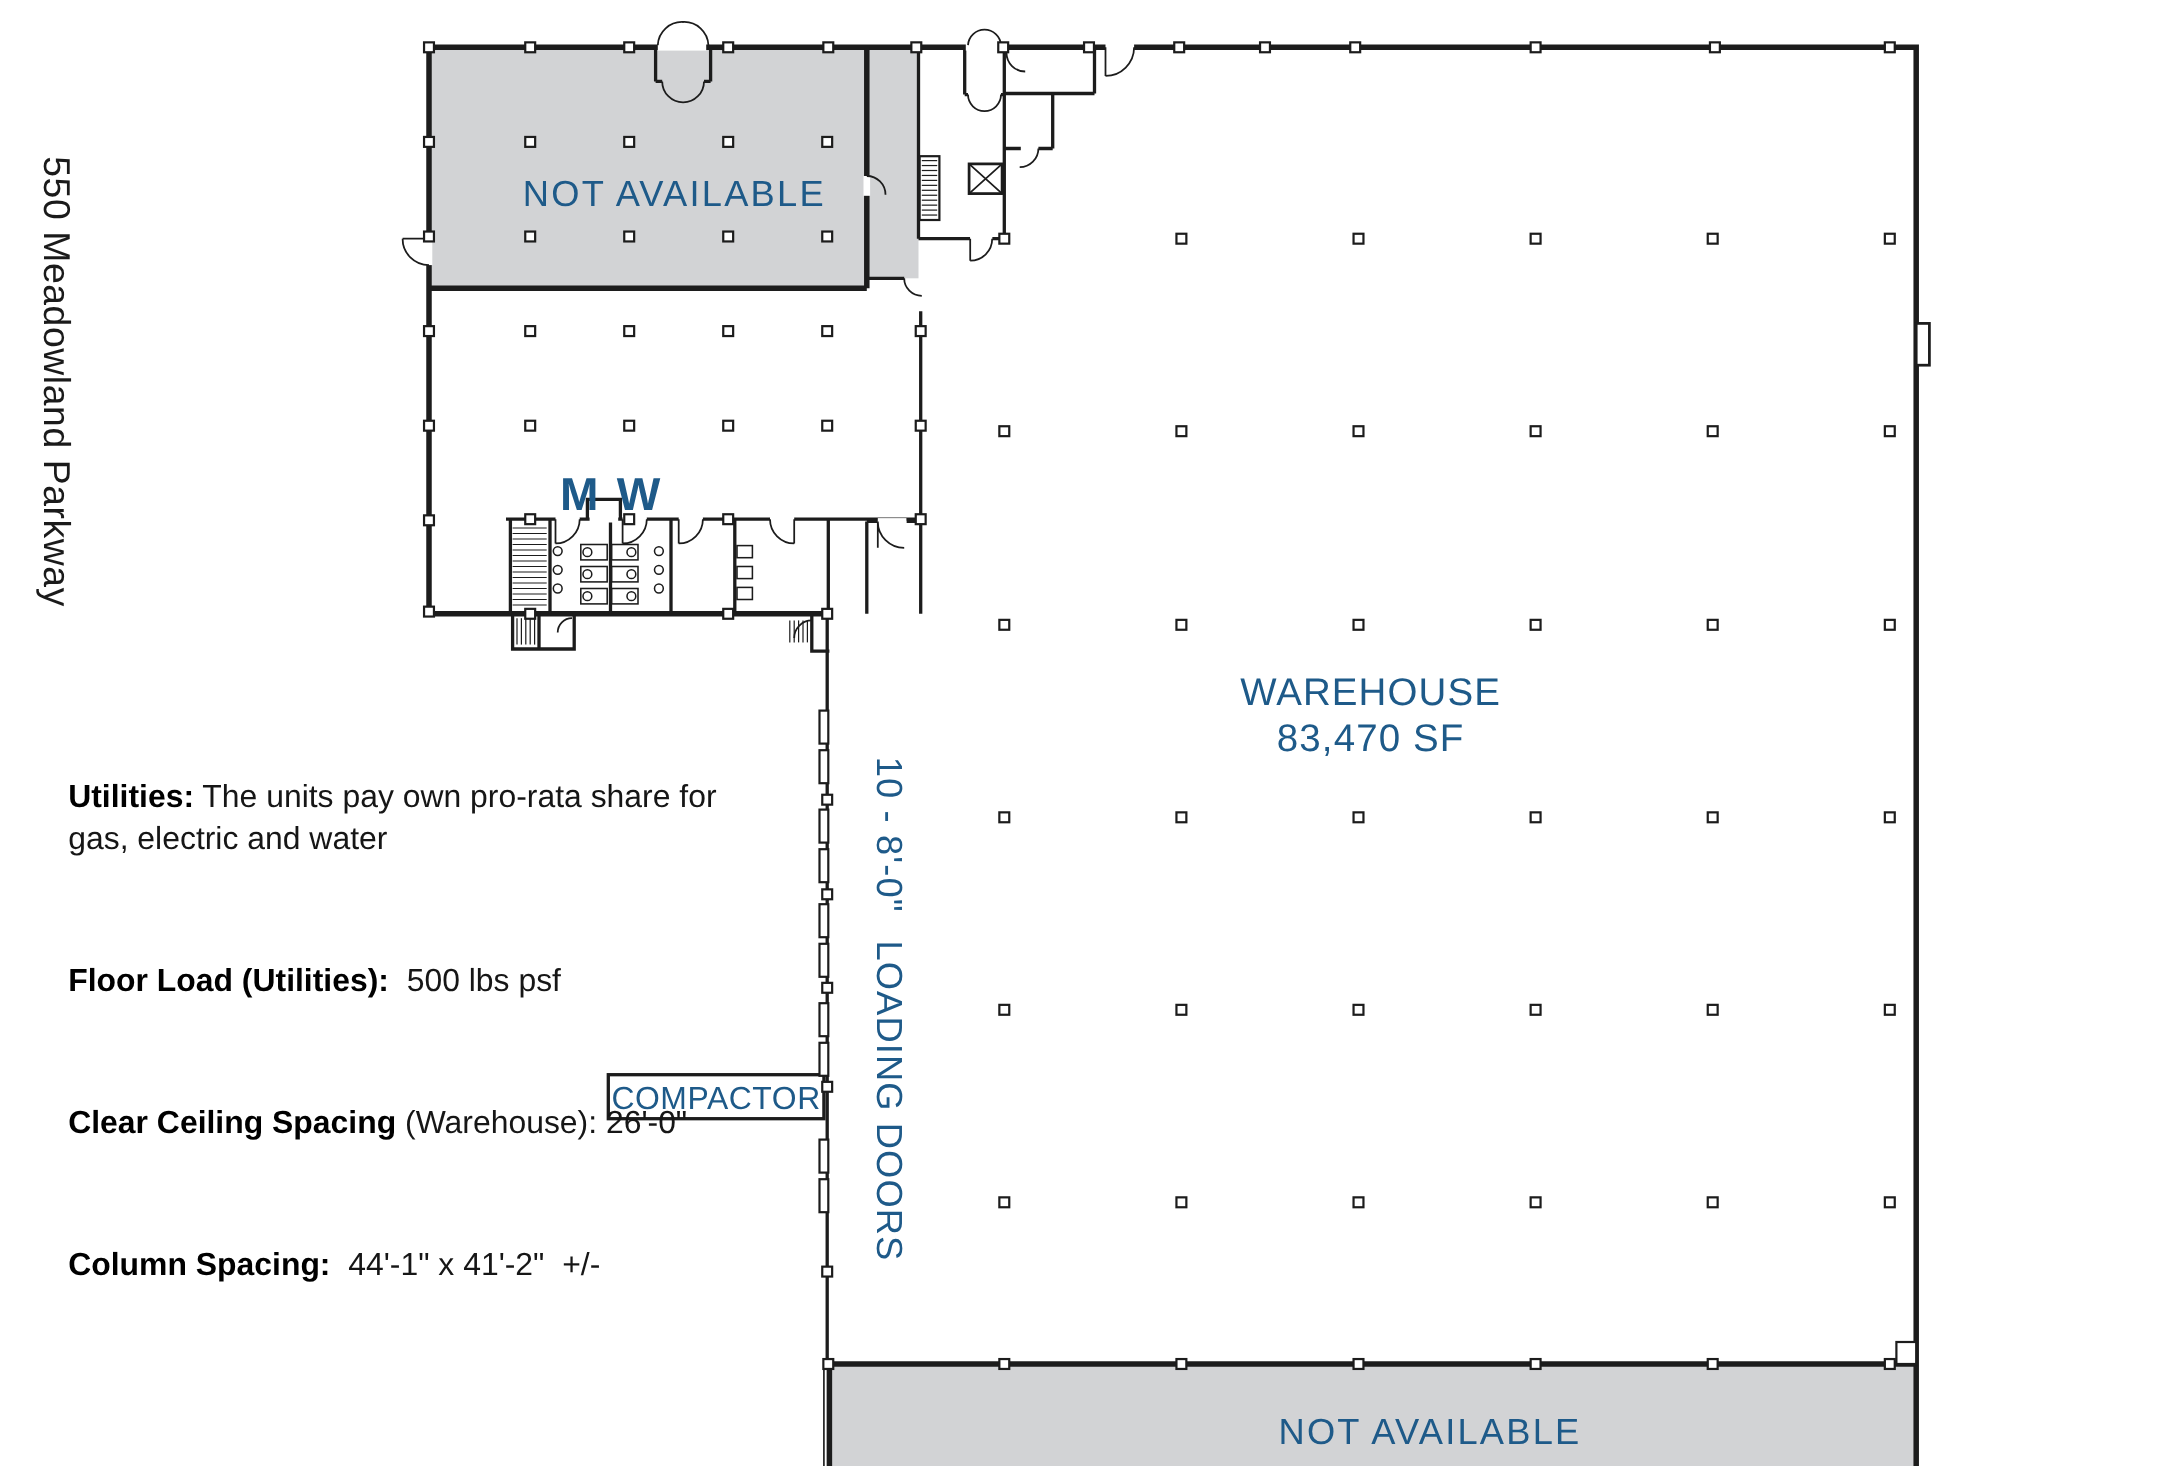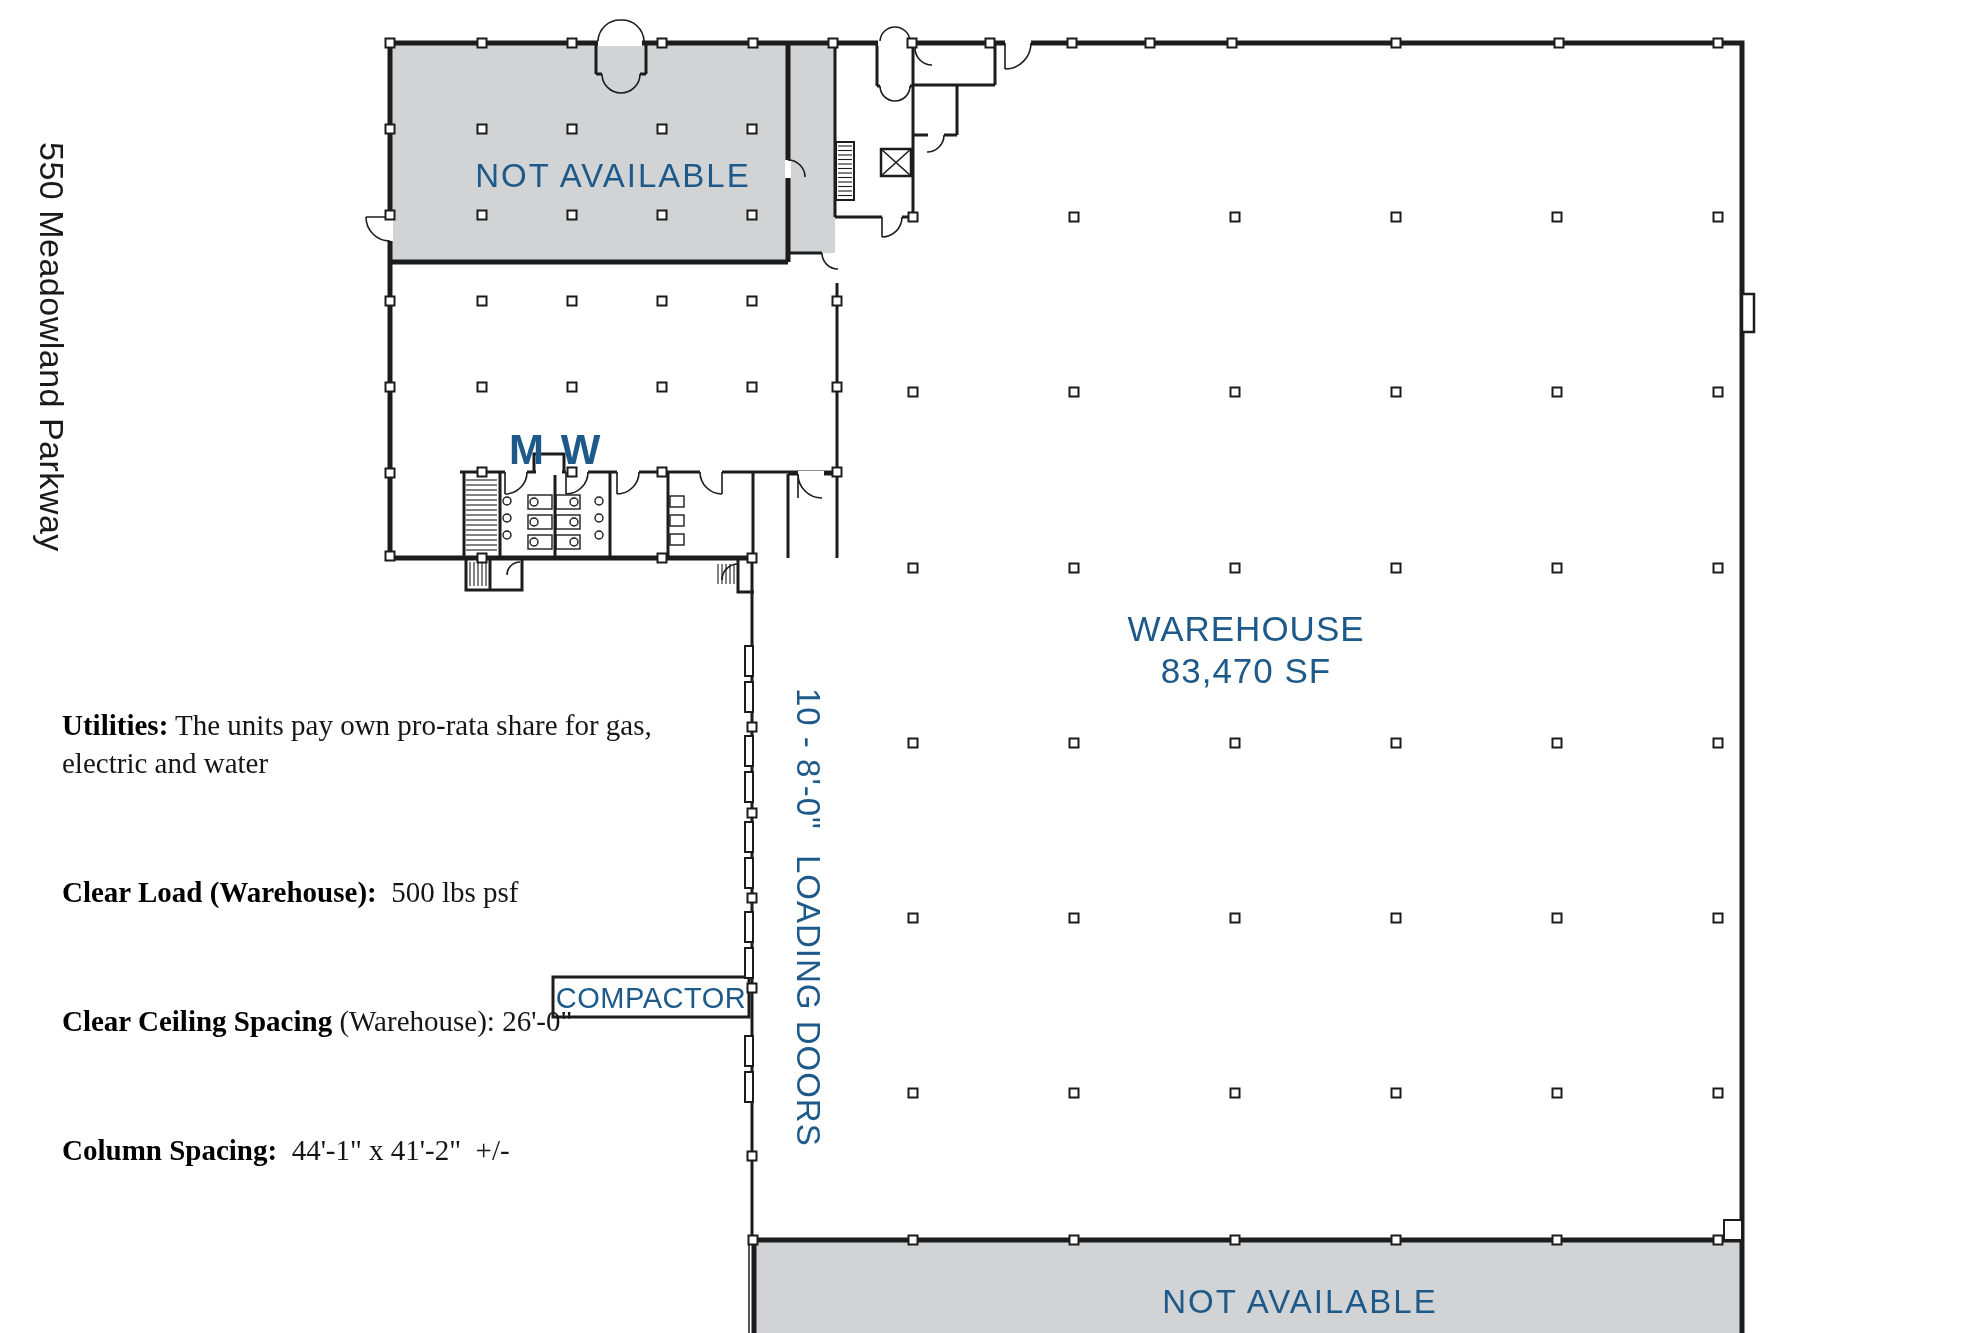--- a/index.html
+++ b/index.html
@@ -1,21 +1,21 @@
 <!DOCTYPE html>
 <html><head>
 <meta charset="utf-8">
 <style>
   html,body{margin:0;padding:0;background:#ffffff;}
   body{width:1983px;height:1333px;position:relative;overflow:hidden;
        font-family:"Liberation Sans", sans-serif;}
   #plan{position:absolute;left:0;top:0;width:1983px;height:1333px;}
   .specs{position:absolute;left:62px;top:630px;width:604px;
          font-size:29px;line-height:38px;color:#161616;white-space:pre-wrap;}
-  .spec-entry{margin-bottom:15px;font-family:Liberation Serif, serif;}
+  .spec-entry{margin-bottom:15px;}
   .spec-label{font-weight:bold;color:#000;}
   svg text{font-family:"Liberation Sans", sans-serif;}
   .plan-blue-lg{font-size:33px;letter-spacing:2px;}
   .mw{font-size:42px;font-weight:bold;letter-spacing:1px;}
   .wh{font-size:35px;letter-spacing:1px;}
   .vert{font-size:33px;letter-spacing:1px;}
   .addr{font-size:34px;letter-spacing:0.5px;}
   .comp{font-size:29px;letter-spacing:0.5px;}
 </style>
 </head>
@@ -285,16 +285,16 @@
     <text class="wh" x="1246" y="683" text-anchor="middle" fill="#1e5a89">83,470 SF</text>
     <text class="vert" transform="translate(797,688) rotate(90)" fill="#1e5a89">10 - 8'-0"</text>
     <text class="vert" transform="translate(797,855) rotate(90)" fill="#1e5a89">LOADING DOORS</text>
     <text class="comp" x="651" y="1008" text-anchor="middle" fill="#1e5a89">COMPACTOR</text>
     <text class="plan-blue-lg" x="1300" y="1313" text-anchor="middle" fill="#1e5a89">NOT AVAILABLE</text>
   </g>
 </svg>
 
 <div class="specs">
   <div class="spec-entry"><span class="spec-label">Utilities:</span><span> The units pay own pro-rata share for gas, electric and water</span></div>
-  <div class="spec-entry"><span class="spec-label">Clear Load (Warehouse):</span><span>  500 lbs psf</span></div>
+  <div class="spec-entry"><span class="spec-label">Floor Load (Utilities):</span><span>  500 lbs psf</span></div>
   <div class="spec-entry"><span class="spec-label">Clear Ceiling Spacing</span><span> (Warehouse): 26'-0"</span></div>
   <div class="spec-entry"><span class="spec-label">Column Spacing:</span><span>  44'-1" x 41'-2"  +/-</span></div>
 </div>
 
 </body></html>

